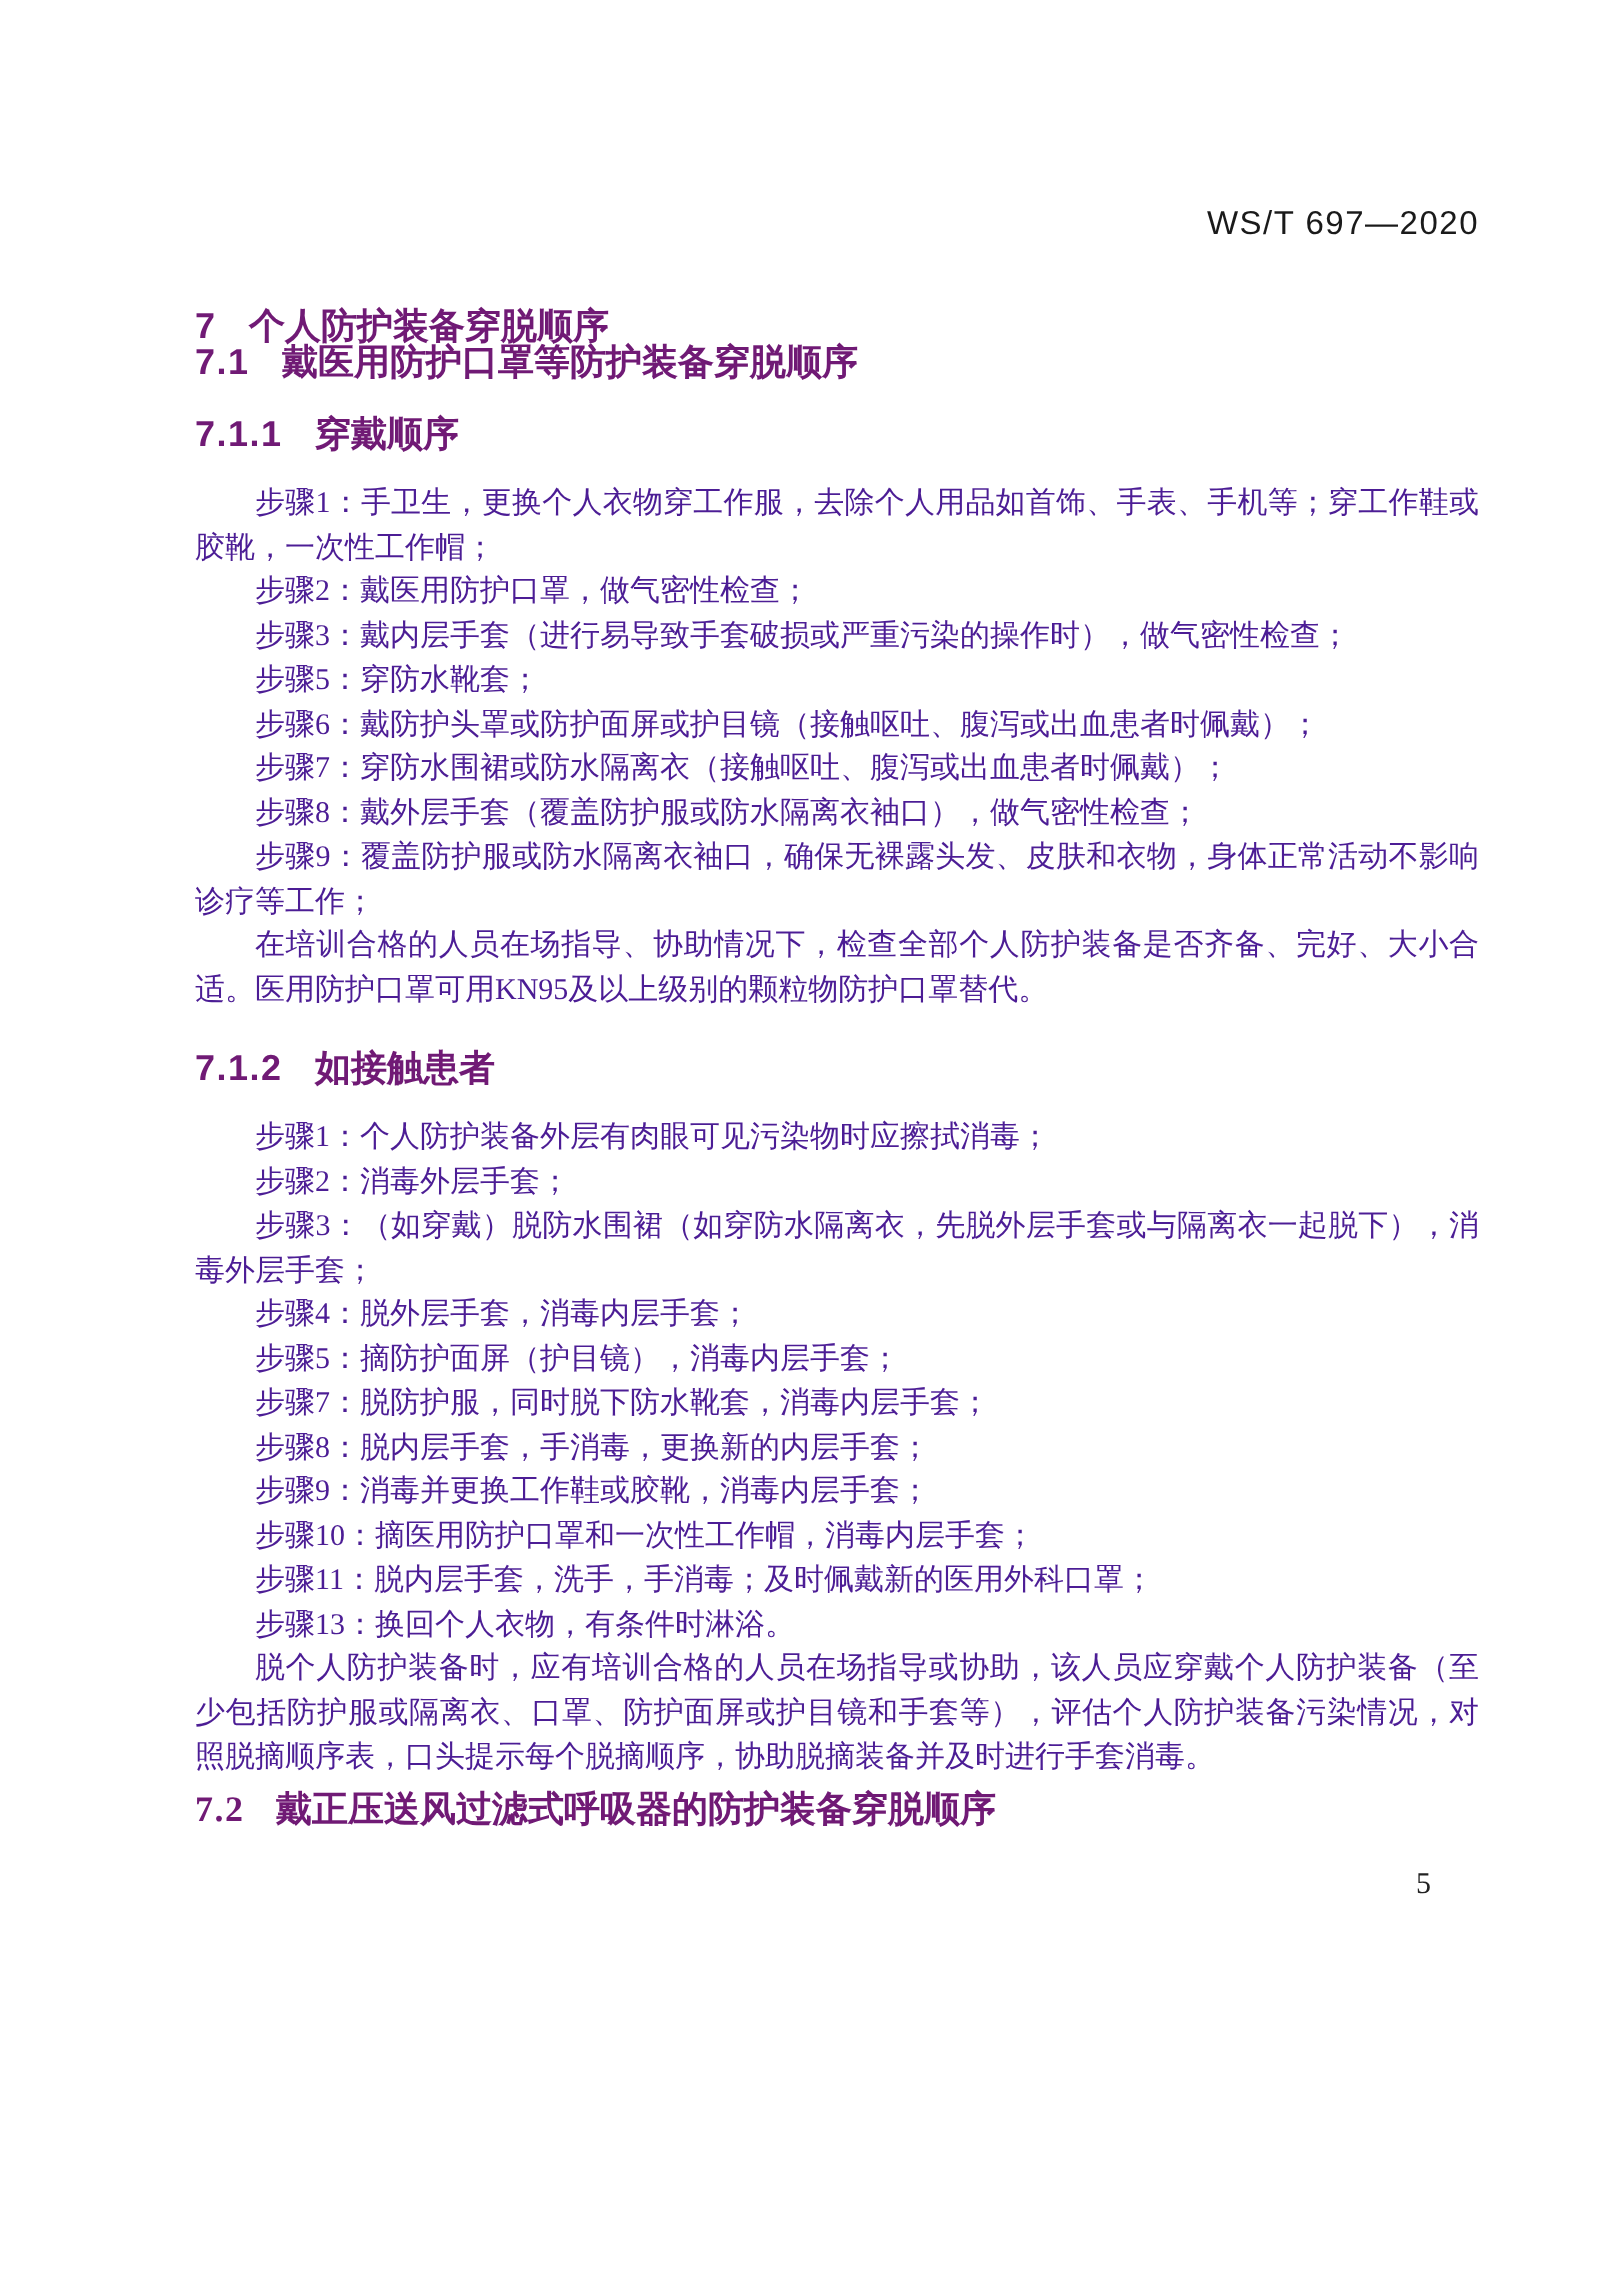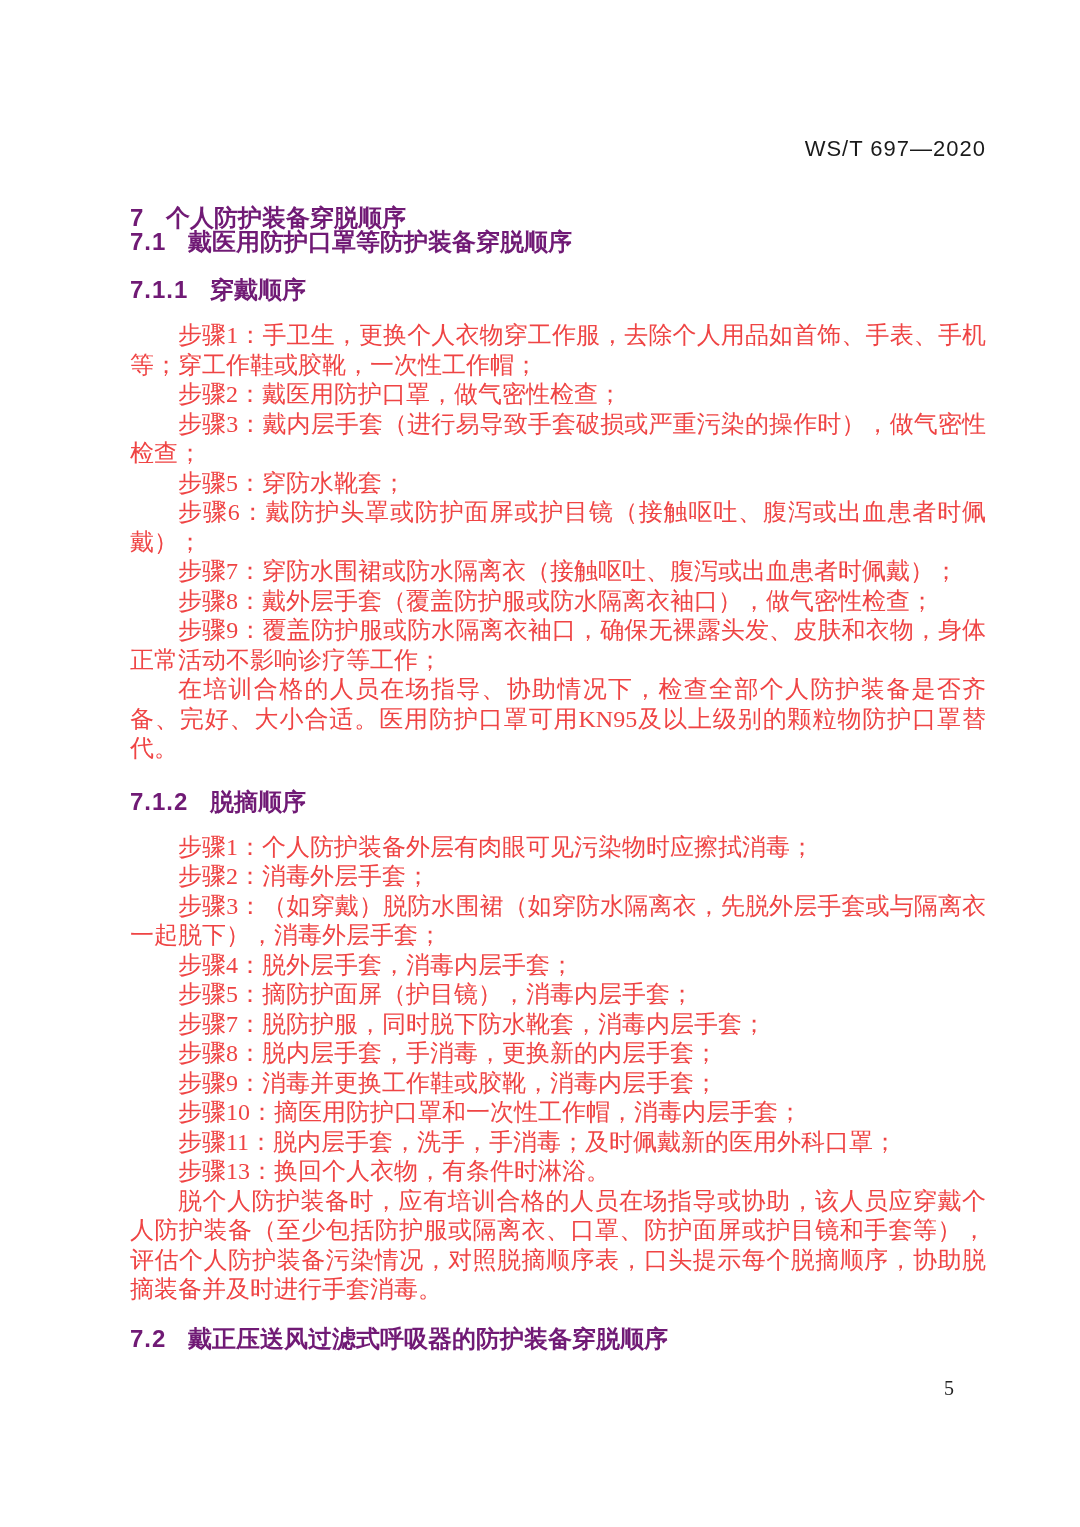--- a/index.html
+++ b/index.html
@@ -34,29 +34,29 @@
     font-weight: 700;
     font-size: 24px;
     line-height: 24px;
     color: #701a75;
   }
   .heading .h-num { margin-right: 15px; letter-spacing: 1px; }
   .h1 { margin-top: 44px; }
   .h2 { }
   .h3 { margin-top: 24px; }
   .h3b { margin-top: 26px; }
-  .h2b { margin-top: 22px; }
+  .h2b { margin-top: 8px; font-family: Liberation Serif, serif; }
   .steps { margin-top: 19px; }
   .step, .note {
     margin: 0;
-    font-size: 24px;
+    font-size: 20px;
     line-height: 29.5px;
     text-indent: 2em;
     text-align: justify;
-    color: #ef4444;
+    color: #4c1d95;
   }
   .page-number {
     margin-top: 26px;
     text-align: right;
     padding-right: 32px;
     font-size: 20px;
     color: #222222;
   }
 </style>
 </head>
@@ -90,21 +90,21 @@
         <p class="step">步骤6：戴防护头罩或防护面屏或护目镜（接触呕吐、腹泻或出血患者时佩戴）；</p>
         <p class="step">步骤7：穿防水围裙或防水隔离衣（接触呕吐、腹泻或出血患者时佩戴）；</p>
         <p class="step">步骤8：戴外层手套（覆盖防护服或防水隔离衣袖口），做气密性检查；</p>
         <p class="step">步骤9：覆盖防护服或防水隔离衣袖口，确保无裸露头发、皮肤和衣物，身体正常活动不影响诊疗等工作；</p>
       </div>
 
     <p class="note">在培训合格的人员在场指导、协助情况下，检查全部个人防护装备是否齐备、完好、大小合适。医用防护口罩可用KN95及以上级别的颗粒物防护口罩替代。</p>
 
     <div class="heading h3 h3b">
       <span class="h-num">7.1.2</span>
-      <span class="h-title">脱摘顺序</span>
+      <span class="h-title">如接触患者</span>
     </div>
 
     <div class="steps">
         <p class="step">步骤1：个人防护装备外层有肉眼可见污染物时应擦拭消毒；</p>
         <p class="step">步骤2：消毒外层手套；</p>
         <p class="step">步骤3：（如穿戴）脱防水围裙（如穿防水隔离衣，先脱外层手套或与隔离衣一起脱下），消毒外层手套；</p>
         <p class="step">步骤4：脱外层手套，消毒内层手套；</p>
         <p class="step">步骤5：摘防护面屏（护目镜），消毒内层手套；</p>
         <p class="step">步骤7：脱防护服，同时脱下防水靴套，消毒内层手套；</p>
         <p class="step">步骤8：脱内层手套，手消毒，更换新的内层手套；</p>

